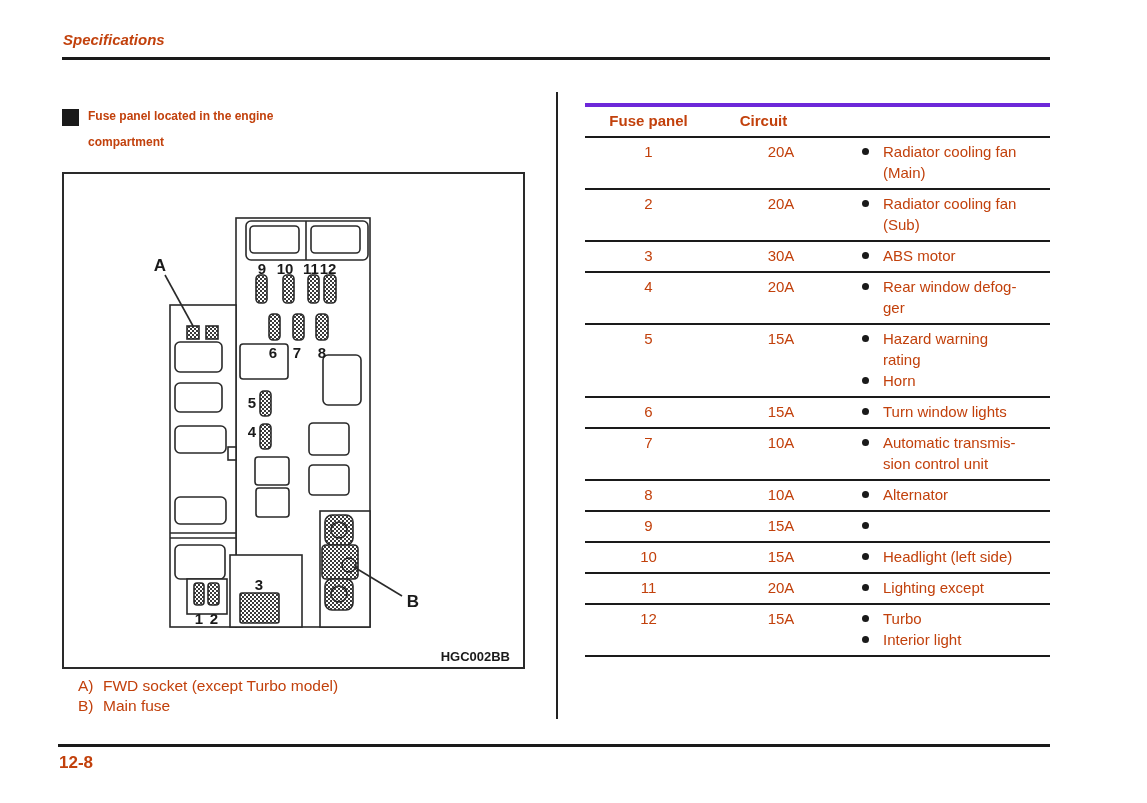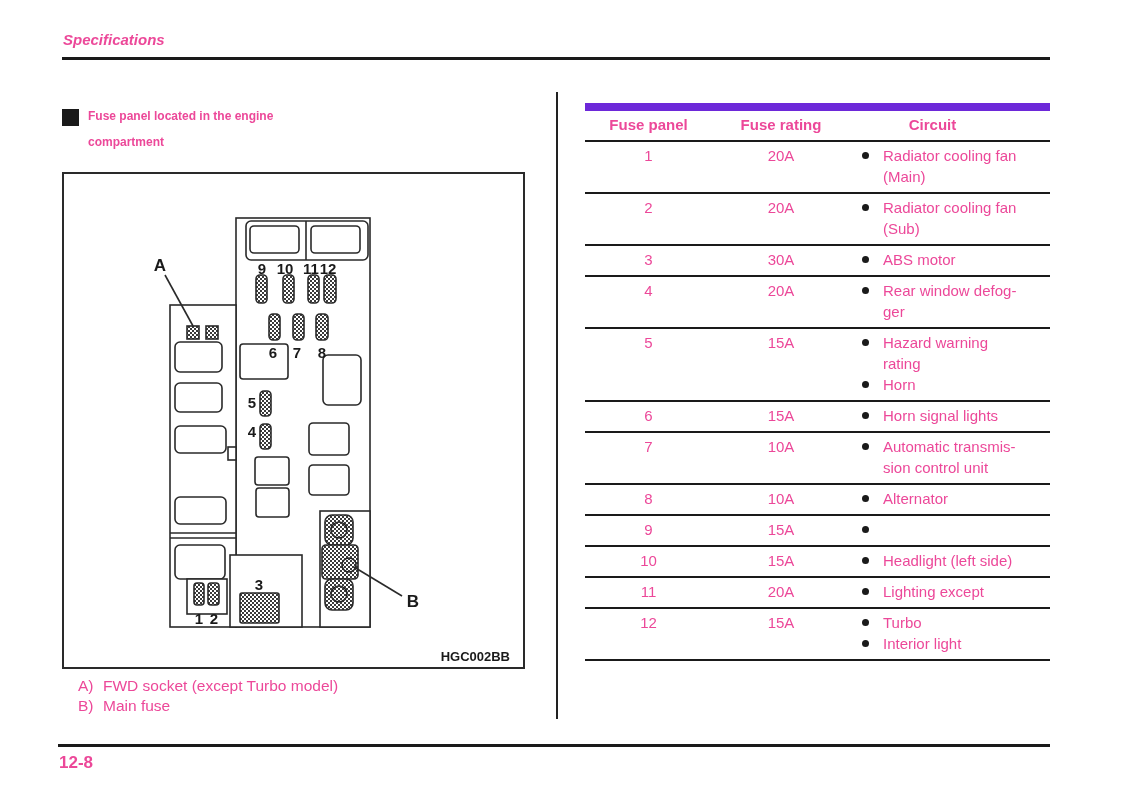--- a/index.html
+++ b/index.html
@@ -1,36 +1,36 @@
 <!DOCTYPE html>
 <html><head>
 <meta charset="utf-8">
 <style>
   html,body{margin:0;padding:0;background:#ffffff;}
   .page{
     position:relative;width:1120px;height:803px;background:#fff;overflow:hidden;
-    font-family:"Liberation Sans", sans-serif;color:#ec4899;text-decoration:underline;
+    font-family:"Liberation Sans", sans-serif;color:#c2410c;text-decoration:underline;
   }
   
   .doc-header-title{position:absolute;left:63px;top:31px;font-size:15px;font-weight:bold;font-style:italic;}
   .header-rule{position:absolute;left:62px;top:57px;width:988px;height:3px;background:#1a1a1a;}
   
   .section-heading{position:absolute;left:62px;top:103px;display:flex;width:470px;}
   .bullet-square{width:17px;height:17px;background:#1a1a1a;margin:6px 9px 0 0;flex:none;}
   .heading-text{font-size:12px;font-weight:bold;line-height:26px;}
   
   .figure-box{position:absolute;left:62px;top:172px;width:463px;height:497px;border:2px solid #2a2a2a;box-sizing:border-box;background:#fff;}
   .figure-legend{position:absolute;left:78px;top:676px;font-size:15.5px;line-height:19.5px;}
   .legend-row{display:flex;}
   .legend-key{width:25px;flex:none;}
   
   .col-divider{position:absolute;left:556px;top:92px;width:2px;height:627px;background:#222;}
   
   .fuse-table{position:absolute;left:585px;top:103px;width:465px;font-size:15px;}
-  .t-header{display:grid;grid-template-columns:127px 138px 200px;border-top:8px solid #6d28d9;border-bottom:2px solid #1a1a1a;font-weight:bold;}
+  .t-header{display:grid;grid-template-columns:127px 138px 200px;border-top:4px solid #6d28d9;border-bottom:2px solid #1a1a1a;font-weight:bold;}
   .t-header > div{text-align:center;padding:5px 0 6px;line-height:18px;}
   .t-header .h-circuit{padding-right:35px;}
   .t-row{display:grid;grid-template-columns:127px 138px 200px;border-bottom:2px solid #1a1a1a;padding:3px 0 5px;}
   .c-panel,.c-rating{text-align:center;line-height:21px;}
   .c-circuit{padding-left:12px;}
   .circuit-item{display:flex;}
   .dot{width:7px;height:7px;border-radius:50%;background:#1a1a1a;margin:7px 14px 0 0;flex:none;}
   .c-lines div{line-height:21px;}
   
   .footer-rule{position:absolute;left:58px;top:744px;width:992px;height:3px;background:#1a1a1a;}
@@ -171,21 +171,20 @@
       <span class="legend-key">B)</span>
       <span>Main fuse</span>
     </div>
   </div>
 
   <div class="col-divider"></div>
 
   <div class="fuse-table">
     <div class="t-header">
       <div>Fuse panel</div>
-      <div>Fuse rating</div>
       <div class="h-circuit">Circuit</div>
     </div>
     <div>
         <div class="t-row">
           <div class="c-panel">1</div>
           <div class="c-rating">20A</div>
           <div class="c-circuit">
             <div class="circuit-item">
               <div class="dot"></div>
               <div class="c-lines">
@@ -252,21 +251,21 @@
             </div>
           </div>
         </div>
         <div class="t-row">
           <div class="c-panel">6</div>
           <div class="c-rating">15A</div>
           <div class="c-circuit">
             <div class="circuit-item">
               <div class="dot"></div>
               <div class="c-lines">
-                <div>Horn signal lights</div>
+                <div>Turn window lights</div>
               </div>
             </div>
           </div>
         </div>
         <div class="t-row">
           <div class="c-panel">7</div>
           <div class="c-rating">10A</div>
           <div class="c-circuit">
             <div class="circuit-item">
               <div class="dot"></div>

